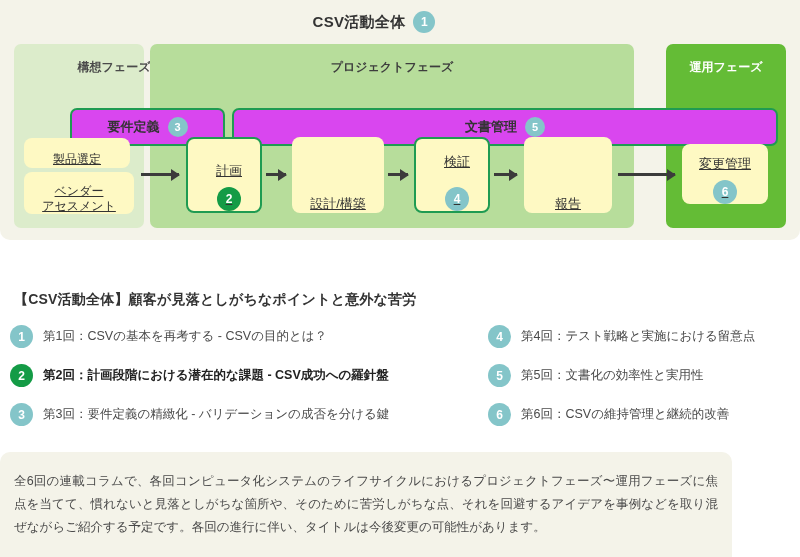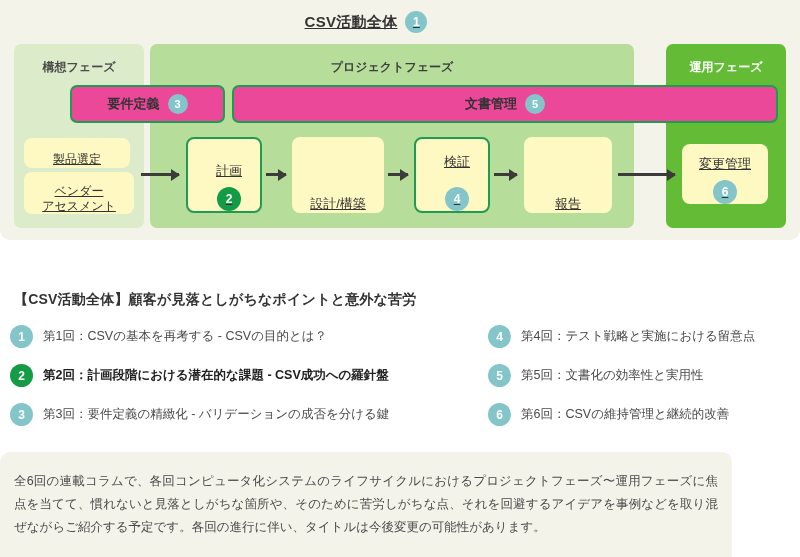--- a/index.html
+++ b/index.html
@@ -12,25 +12,25 @@
   }
   .page{position:relative;width:800px;height:557px;}
 
   
   .diagram-panel{
     position:absolute;left:0;top:0;width:800px;height:240px;
     background:#f4f3e9;
     border-radius:0 0 10px 10px;
   }
   .diagram-title{
-    position:absolute;left:4px;top:11px;width:724px;
+    position:absolute;left:12px;top:11px;width:724px;
     text-align:center;
     font-size:15px;font-weight:bold;color:#333;
     letter-spacing:.3px;
-    display:flex;justify-content:center;align-items:center;gap:8px;text-decoration:underline;
+    display:flex;justify-content:center;align-items:center;gap:8px;
   }
 
   
   .badge{
     display:inline-flex;align-items:center;justify-content:center;
     border-radius:50%;
     color:#ffffff;font-weight:bold;
     line-height:1;
     flex:0 0 auto;
   }
@@ -47,41 +47,42 @@
   }
   .phase-label{
     position:absolute;left:0;top:0;width:100%;
     text-align:center;
     font-size:12px;font-weight:bold;
   }
   #phase-concept{
     left:14px;top:44px;width:130px;height:184px;
     background:#dceccb;
   }
-  #phase-concept .phase-label{top:15px;color:#4a4a4a;}
+  #phase-concept .phase-label{top:15px;color:#4a4a4a;margin-left:35px;}
   #phase-project{
     left:150px;top:44px;width:484px;height:184px;
     background:#b7dd9b;
   }
   #phase-project .phase-label{top:15px;color:#3d3d3d;}
   #phase-operation{
     left:666px;top:44px;width:120px;height:184px;
     background:#64bc36;
   }
   #phase-operation .phase-label{top:15px;color:#ffffff;}
 
   
   .bar{
     position:absolute;
-    background:#ec4899;
+    background:#d946ef;
     border:2px solid #1f9b52;
     border-radius:7px;
     display:flex;align-items:center;justify-content:center;gap:8px;
     font-size:13px;font-weight:bold;color:#333;
     box-sizing:border-box;
+    margin-top:23px;
   }
   #bar-req{left:70px;top:85px;width:155px;height:38px;}
   #bar-doc{left:232px;top:85px;width:546px;height:38px;}
 
   
   .node{
     position:absolute;background:#fef9c3;border-radius:8px;
     box-sizing:border-box;
     display:flex;flex-direction:column;align-items:center;justify-content:flex-end;
     gap:7px;

